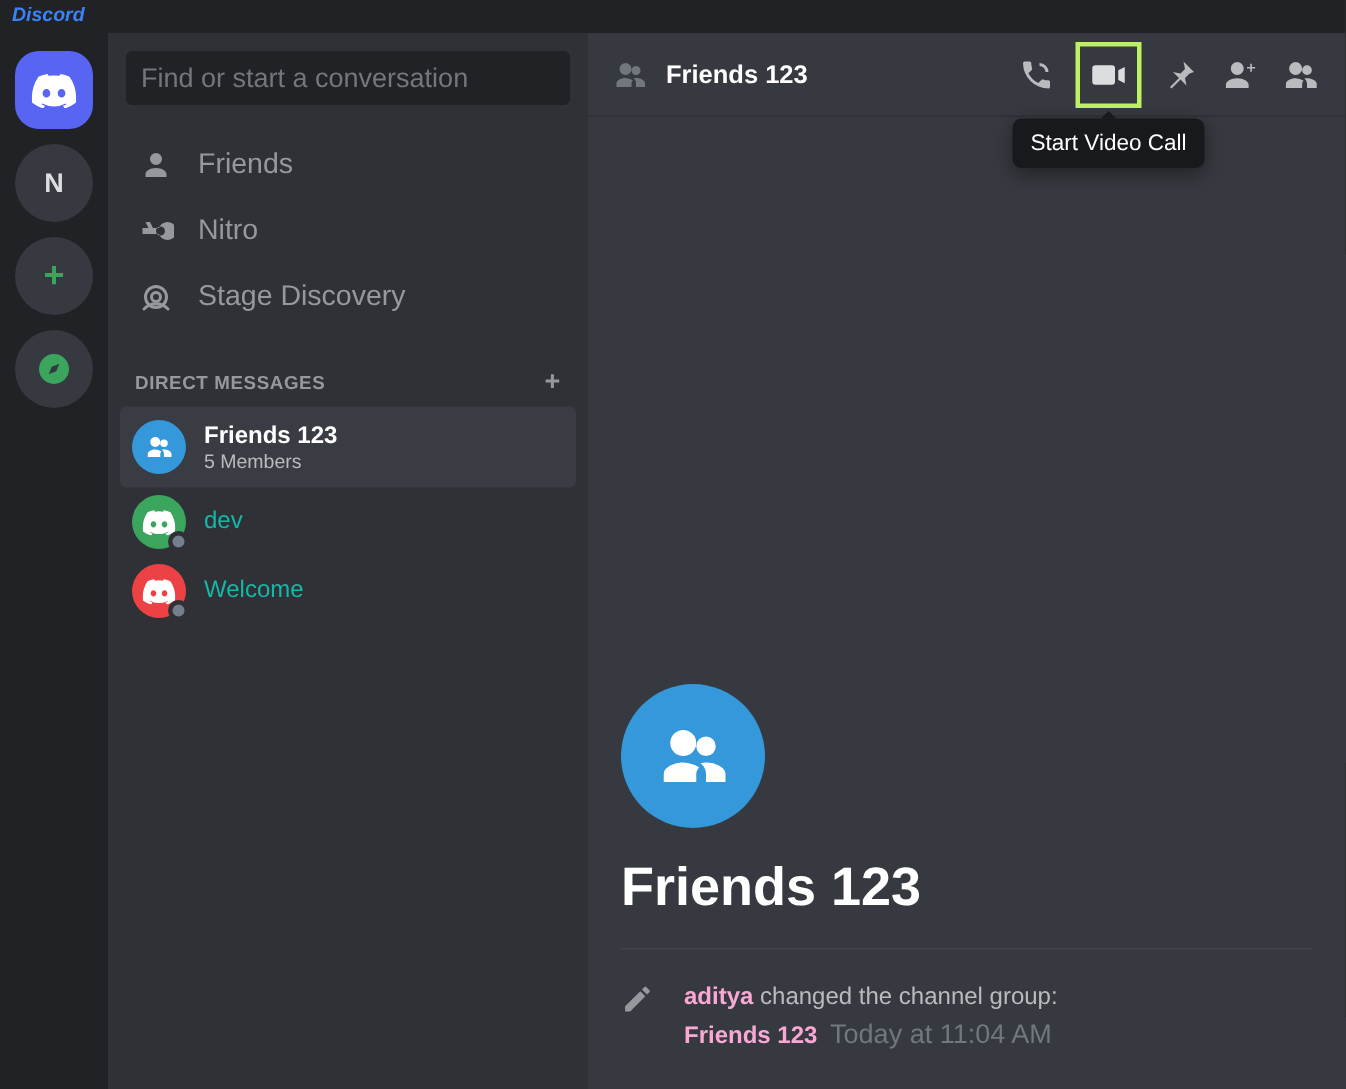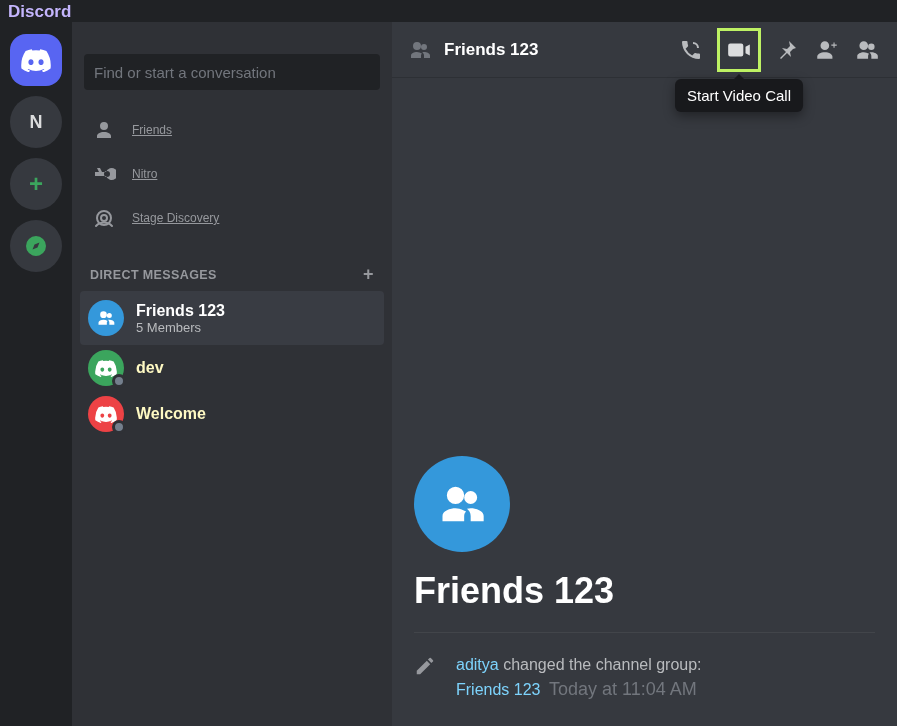--- a/index.html
+++ b/index.html
@@ -10,23 +10,24 @@
     width: 897px;
     height: 726px;
     overflow: hidden;
     display: flex;
     flex-direction: column;
   }
   .titlebar {
     height: 22px;
     background: #202225;
     padding: 2px 8px;
-    font-size: 17px;
-    color: #c4b5fd;
+    font-size: 13px;
+    color: #3b82f6;
     font-weight: 600;
+    font-style: italic;
   }
   .app-body {
     flex: 1;
     display: flex;
     min-height: 0;
   }
   
   .guild-rail {
     width: 72px;
     background: #202225;
@@ -58,32 +59,30 @@
   }
   .search-wrap { padding: 12px; }
   .search-box {
     background: #202225;
     border: none;
     border-radius: 4px;
     height: 36px;
     width: 100%;
     padding: 0 10px;
     color: #dcddde;
-    font-size: 15px;
-    margin-top: 20px;
+    font-size: 18px;
   }
   .search-box::placeholder { color: #72767d; }
   .nav-list { padding: 6px 8px; }
   .nav-item {
     display: flex; align-items: center; gap: 16px;
     height: 44px; padding: 0 12px;
     border-radius: 4px;
-    color: #96989d; font-size: 12px; font-weight: 500;
+    color: #96989d; font-size: 19px; font-weight: 500;
     cursor: pointer;
-    text-decoration: underline;
   }
   .nav-icon { width: 24px; height: 24px; display:flex;align-items:center;justify-content:center; }
   .dm-header {
     padding: 18px 18px 4px;
     font-size: 12.5px; letter-spacing: .4px; font-weight: 700;
     color: #96989d;
     display:flex; justify-content: space-between; align-items:center;text-align:right;
   }
   .dm-list { padding: 2px 8px; }
   .dm-item {
@@ -101,21 +100,21 @@
   .avatar-blue { background: #3498db; color:#fff; }
   .avatar-green { background: #3ba55d; color:#fff; }
   .avatar-red  { background: #ed4245; color:#fff; }
   .status-dot {
     position:absolute; right:-2px; bottom:-2px;
     width: 14px; height: 14px; border-radius:50%;
     background:#747f8d; border:3px solid #2f3136;
   }
   .dm-labels .name { color:#fff; font-weight:600; font-size: 16px; }
   .dm-labels .sub  { color:#b9bbbe; font-size: 13px; }
-  .dm-item.compact .name.dim { color:#fef9c3; font-weight:700; }
+  .dm-item.compact .name.dim { color:#14b8a6; font-weight:400; }
 
   
   .main {
     flex:1; min-width:0;
     background:#36393f;
     display:flex; flex-direction:column;
   }
   .chat-header {
     height: 56px;
     display:flex; align-items:center;
@@ -158,21 +157,21 @@
     background:#3498db; display:flex;align-items:center;justify-content:center;
     margin-bottom: 18px;
   }
   .welcome-title { color:#fff; font-size:36px; font-weight:800; margin-bottom:10px; }
   .welcome-sub { color:#b9bbbe; font-size:16px; }
   .welcome-sub b { color:#fff; font-weight:600; }
   hr.sep { border:none; border-top:1px solid #42454a; margin: 20px 0; }
   .sys-msg { display:flex; gap:18px; align-items:flex-start; }
   .pencil-ic { color:#96989d; width:24px;height:24px; margin-top:2px; }
   .sys-text { color:#b9bbbe; font-size:16px; line-height:1.45; }
-  .sys-text b { color:#7dd3fc; font-weight:400; }
+  .sys-text b { color:#f9a8d4; font-weight:700; }
   .timestamp { color:#72767d; font-size:18px; margin-left:4px; }
   .chat-scroll { margin-top: 260px; }
   svg { display:block; }
 </style>
 </head>
 <body>
 
 <div class="titlebar">
   <span>Discord</span>
 </div>

